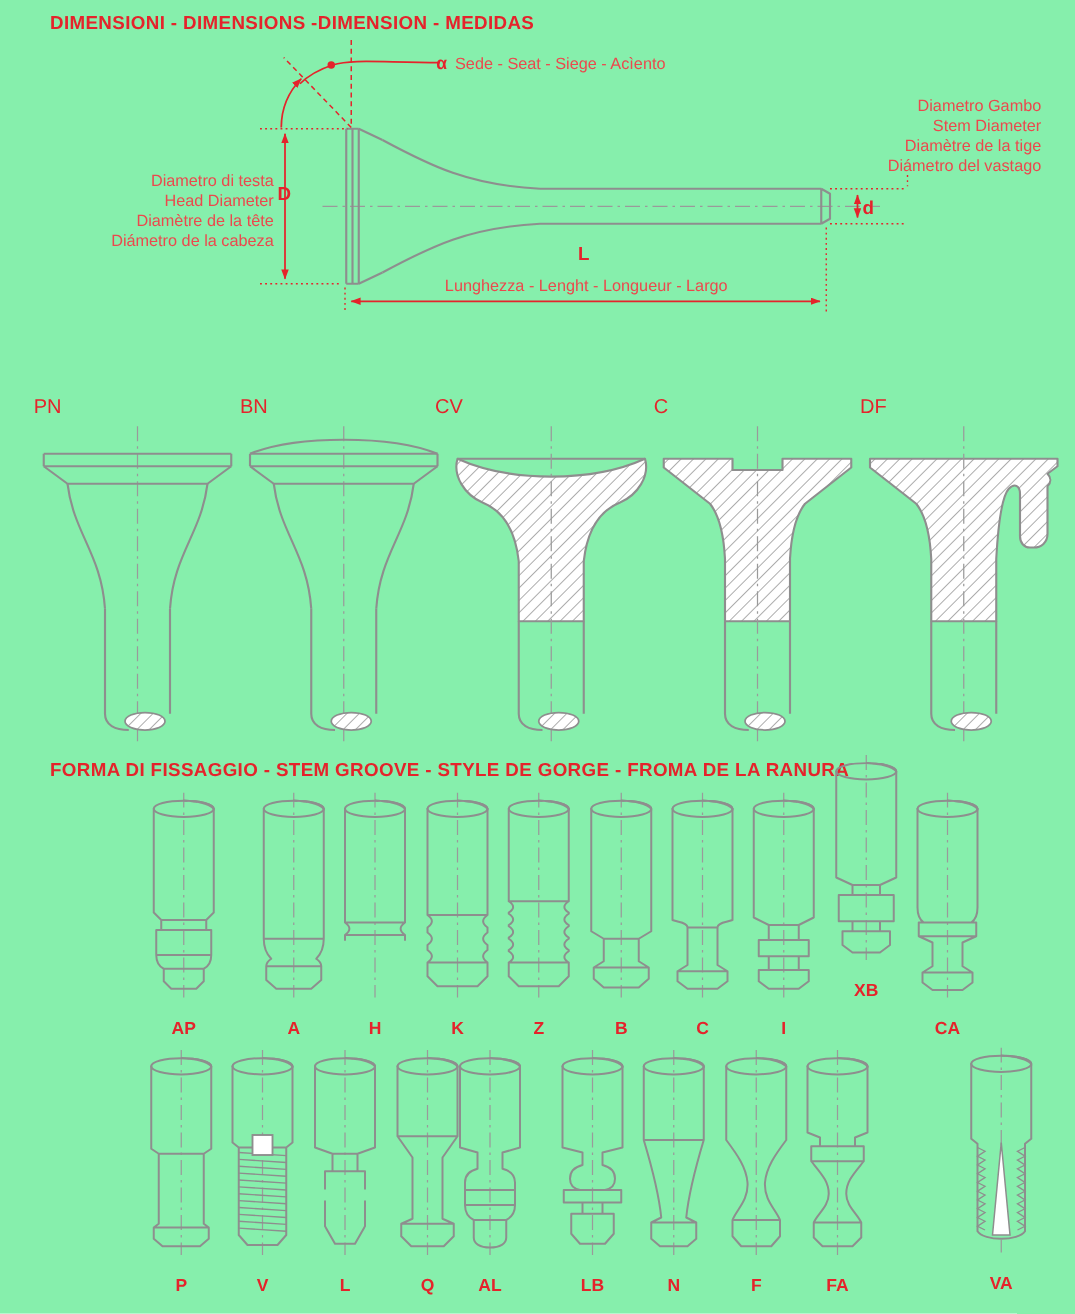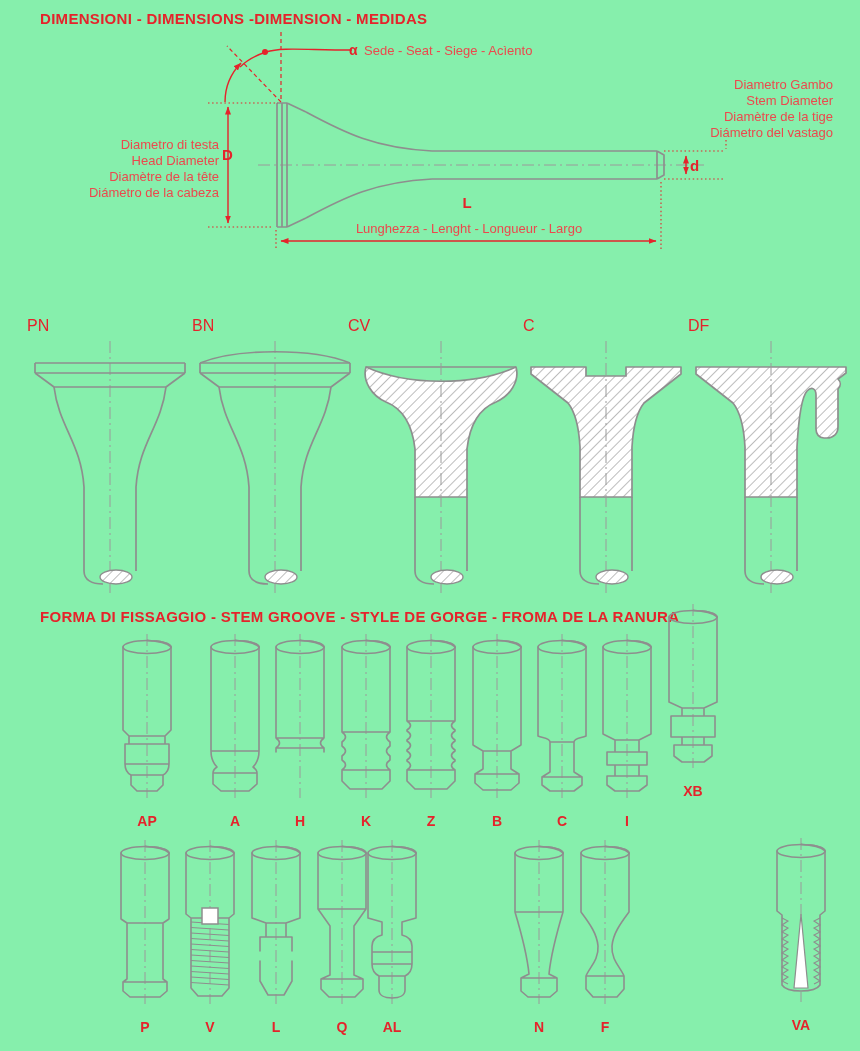--- a/index.html
+++ b/index.html
@@ -212,20 +212,27 @@
       </svg>
     <div class="glabel">I</div>
   </div>
   <div class="stem" style="left:661px;top:604px">
     <svg width="64" height="168" viewBox="0 0 64 168">
         <use href="#stp"></use>
         <path class="g" d="M8,13 V98 M56,13 V98 M8,98 L21,104 M56,98 L43,104 M21,104 H43 M21,104 V112 M43,104 V112 M10,112 H54 M10,112 V133 M54,112 V133 M10,133 H54 M21,133 V141 M43,133 V141 M13,141 H51 M13,141 V152 L21,158 H43 L51,152 V141"></path>
       </svg>
     <div class="glabel">XB</div>
   </div>
+  <div class="stem" style="left:726px;top:634px">
+    <svg width="64" height="168" viewBox="0 0 64 168">
+        <use href="#stp"></use>
+        <path class="g" d="M8,13 V92 M56,13 V92 M8,92 C8,99 10,102 13,104 M56,92 C56,99 54,102 51,104 M9,104 H55 M9,104 V115 M55,104 V115 M9,115 H55 M9,115 L20,120 M55,115 L44,120 M20,120 V139 M44,120 V139 M20,139 L12,144 M44,139 L52,144 M12,144 H52 M12,144 V152 L20,158 H44 L52,152 V144"></path>
+      </svg>
+    <div class="glabel">CA</div>
+  </div>
 
   <div class="stem" style="left:113px;top:840px">
     <svg width="64" height="168" viewBox="0 0 64 168">
         <use href="#stp"></use>
         <path class="g" d="M8,13 V79 M56,13 V79 M8,79 L14,83 M56,79 L50,83 M14,83 H50 M14,83 V139 M50,83 V139 M14,139 L10,142 M50,139 L54,142 M10,142 H54 M10,142 V151 L17,157 H47 L54,151 V142"></path>
       </svg>
     <div class="glabel">P</div>
   </div>
   <div class="stem" style="left:178px;top:840px">
     <svg width="64" height="168" viewBox="0 0 64 168">
@@ -250,33 +257,47 @@
       </svg>
     <div class="glabel">Q</div>
   </div>
   <div class="stem" style="left:360px;top:840px">
     <svg width="64" height="168" viewBox="0 0 64 168">
         <use href="#stp"></use>
         <path class="g" d="M8,13 V78 M56,13 V78 M8,78 L22,82 M56,78 L42,82 M22,82 V95 M42,82 V95 M22,95 C14,97 12,101 12,106 V124 M42,95 C50,97 52,101 52,106 V124 M12,112 H52 M12,124 H52 M12,124 C12,131 15,134 19,136 M52,124 C52,131 49,134 45,136 M19,136 H45 M19,136 V150 C19,155 24,158 32,158 C40,158 45,155 45,150 V136"></path>
       </svg>
     <div class="glabel">AL</div>
   </div>
+  <div class="stem" style="left:442px;top:840px">
+    <svg width="64" height="168" viewBox="0 0 64 168">
+        <use href="#stp"></use>
+        <path class="g" d="M8,13 V78 M56,13 V78 M8,78 L24,82 M56,78 L40,82 M24,82 V92 M40,82 V92 M24,92 C16,94 14,98 14,103 C14,108 17,111 22,112 M40,92 C48,94 50,98 50,103 C50,108 47,111 42,112 M9,112 H55 M9,112 V122 M55,112 V122 M9,122 H55 M24,122 V131 M40,122 V131 M15,131 H49 M15,131 V147 L22,155 H42 L49,147 V131"></path>
+      </svg>
+    <div class="glabel">LB</div>
+  </div>
   <div class="stem" style="left:507px;top:840px">
     <svg width="64" height="168" viewBox="0 0 64 168">
         <use href="#stp"></use>
         <path class="g" d="M8,13 V72 M56,13 V72 M8,72 H56 M8,72 C14,92 20,114 22,134 M56,72 C50,92 44,114 42,134 M22,134 L14,138 M42,134 L50,138 M14,138 H50 M14,138 V151 L21,157 H43 L50,151 V138"></path>
       </svg>
     <div class="glabel">N</div>
   </div>
   <div class="stem" style="left:573px;top:840px">
     <svg width="64" height="168" viewBox="0 0 64 168">
         <use href="#stp"></use>
         <path class="g" d="M8,13 V72 M56,13 V72 M8,72 C17,84 24,94 25,106 C26,120 16,128 13,136 M56,72 C47,84 40,94 39,106 C38,120 48,128 51,136 M13,136 H51 M13,136 V149 L20,157 H44 L51,149 V136"></path>
       </svg>
     <div class="glabel">F</div>
+  </div>
+  <div class="stem" style="left:638px;top:840px">
+    <svg width="64" height="168" viewBox="0 0 64 168">
+        <use href="#stp"></use>
+        <path class="g" d="M8,13 V66 M56,13 V66 M8,66 L18,70 M56,66 L46,70 M18,70 V77 M46,70 V77 M11,77 H53 M11,77 V89 M53,77 V89 M11,89 H53 M11,89 C19,99 25,105 25,115 C25,125 16,131 13,138 M53,89 C45,99 39,105 39,115 C39,125 48,131 51,138 M13,138 H51 M13,138 V150 L20,157 H44 L51,150 V138"></path>
+      </svg>
+    <div class="glabel">FA</div>
   </div>
   <div class="stem" style="left:769px;top:838px">
     <svg width="64" height="168" viewBox="0 0 64 168">
         <use href="#stp"></use>
       <path class="g" d="M8,13 V73 M56,13 V73 M8,73 L13,77 M56,73 L51,77 M13,77 V147 M51,77 V147 M13,147 C18,155 46,155 51,147"></path>
       <path class="gt" d="M13,80 L19,83 L13,87 L19,90 L13,94 L19,97 L13,101 L19,104 L13,108 L19,111 L13,115 L19,118 L13,122 L19,125 L13,129 L19,132 L13,136 L19,139 L13,143 L19,146"></path>
       <path class="gt" d="M51,80 L45,83 L51,87 L45,90 L51,94 L45,97 L51,101 L45,104 L51,108 L45,111 L51,115 L45,118 L51,122 L45,125 L51,129 L45,132 L51,136 L45,139 L51,143 L45,146"></path>
       <path class="gw" d="M32,76 L25,150 L39,150 Z" style="stroke-width:1.2"></path>
     </svg>
     <div class="glabel">VA</div>

